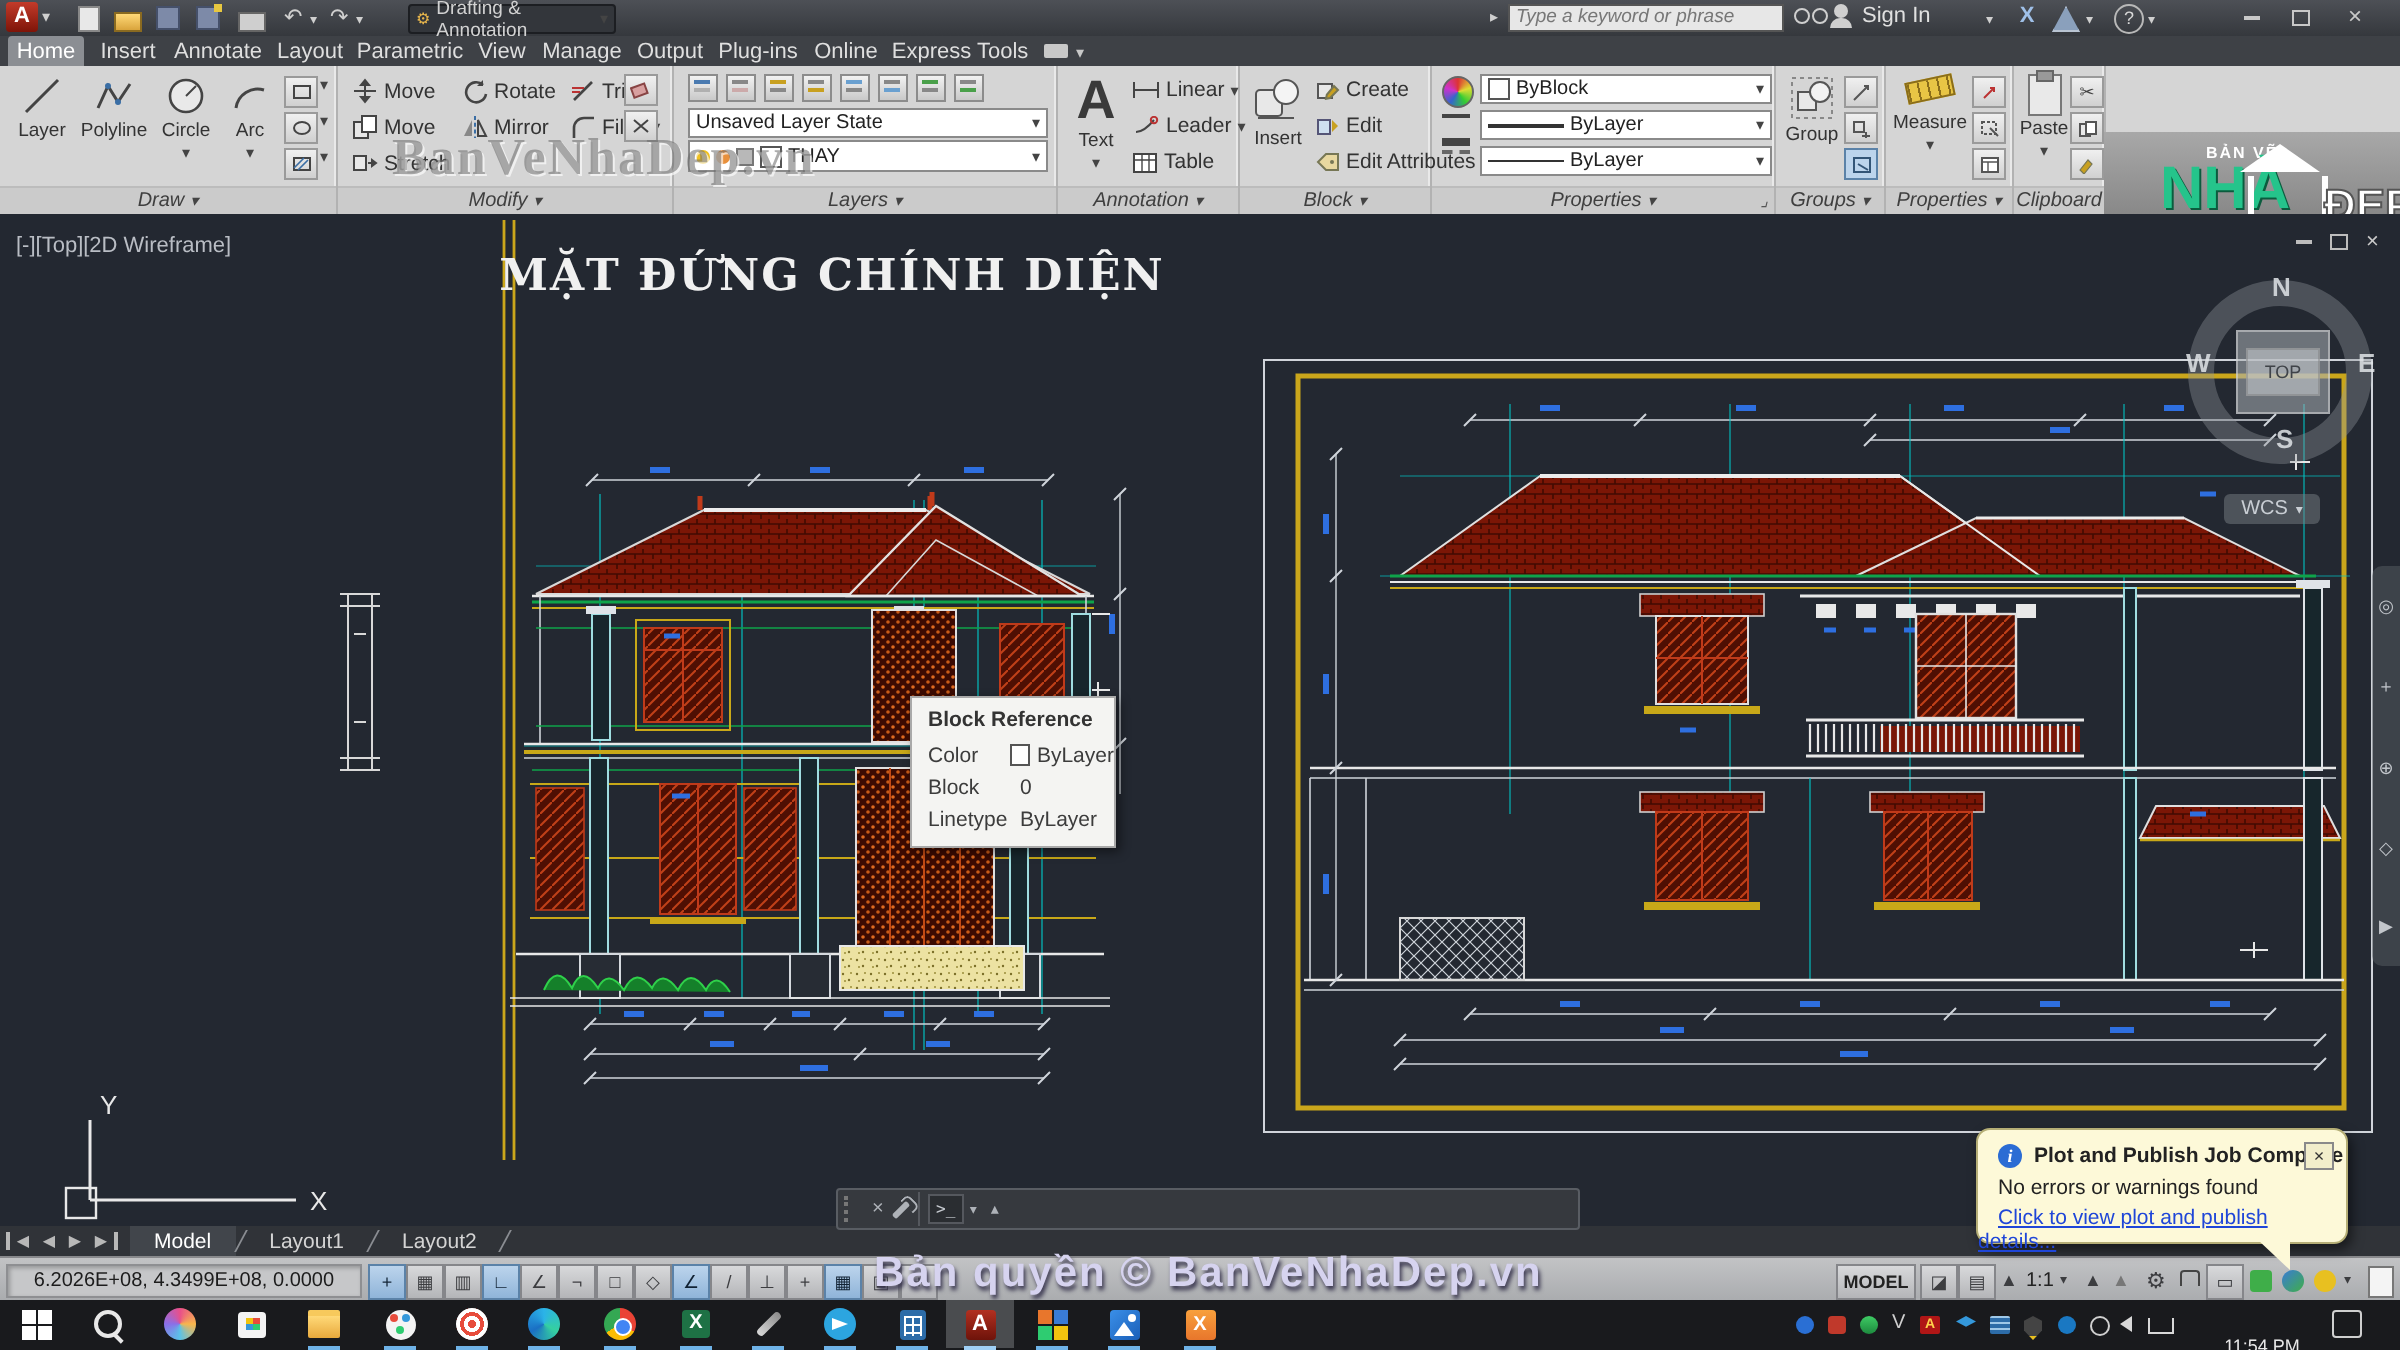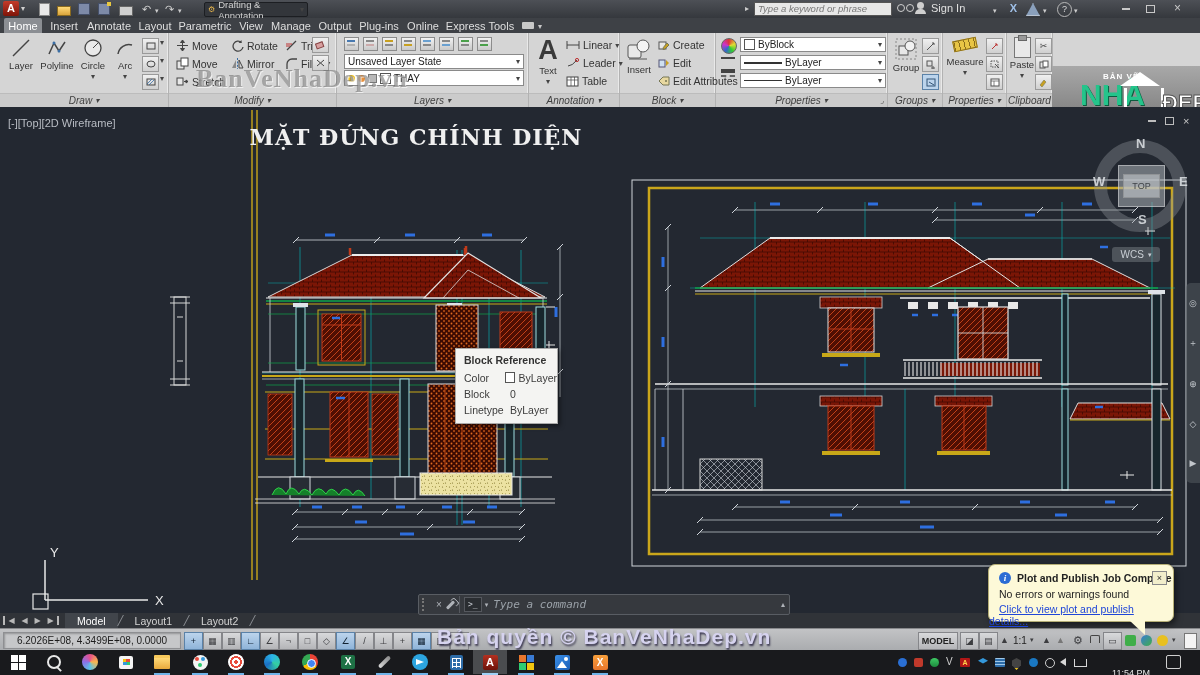--- a/index.html
+++ b/index.html
@@ -845,21 +845,20 @@
       </div>
   </div>
 
   <div id="cmdline" class="a">
     <div class="grip"></div>
     <span class="cmd-ic">×</span>
     <div class="wrench" style="margin:0 7px 0 3px;"></div>
     <div class="sep-v" style="background:#55585e;height:17px;"></div>
     <div class="prompt-box">&gt;_</div>
     <span class="cmd-ic" style="font-size:7px;margin:0 3px;">▾</span>
-    <input id="cmd-input" placeholder="Type a command" style="">
     <span class="cmd-ic" style="font-size:8px;">▴</span>
   </div>
 
   <div id="notif" class="a">
     <div style="display:flex;align-items:center;gap:6px;margin:7px 0 4px 10px;">
       <div class="info-dot">i</div>
       <b style="font-size:10.5px;">Plot and Publish Job Complete</b>
     </div>
     <div class="x-btn">×</div>
     <div style="margin:0 0 3px 10px;">No errors or warnings found</div>

